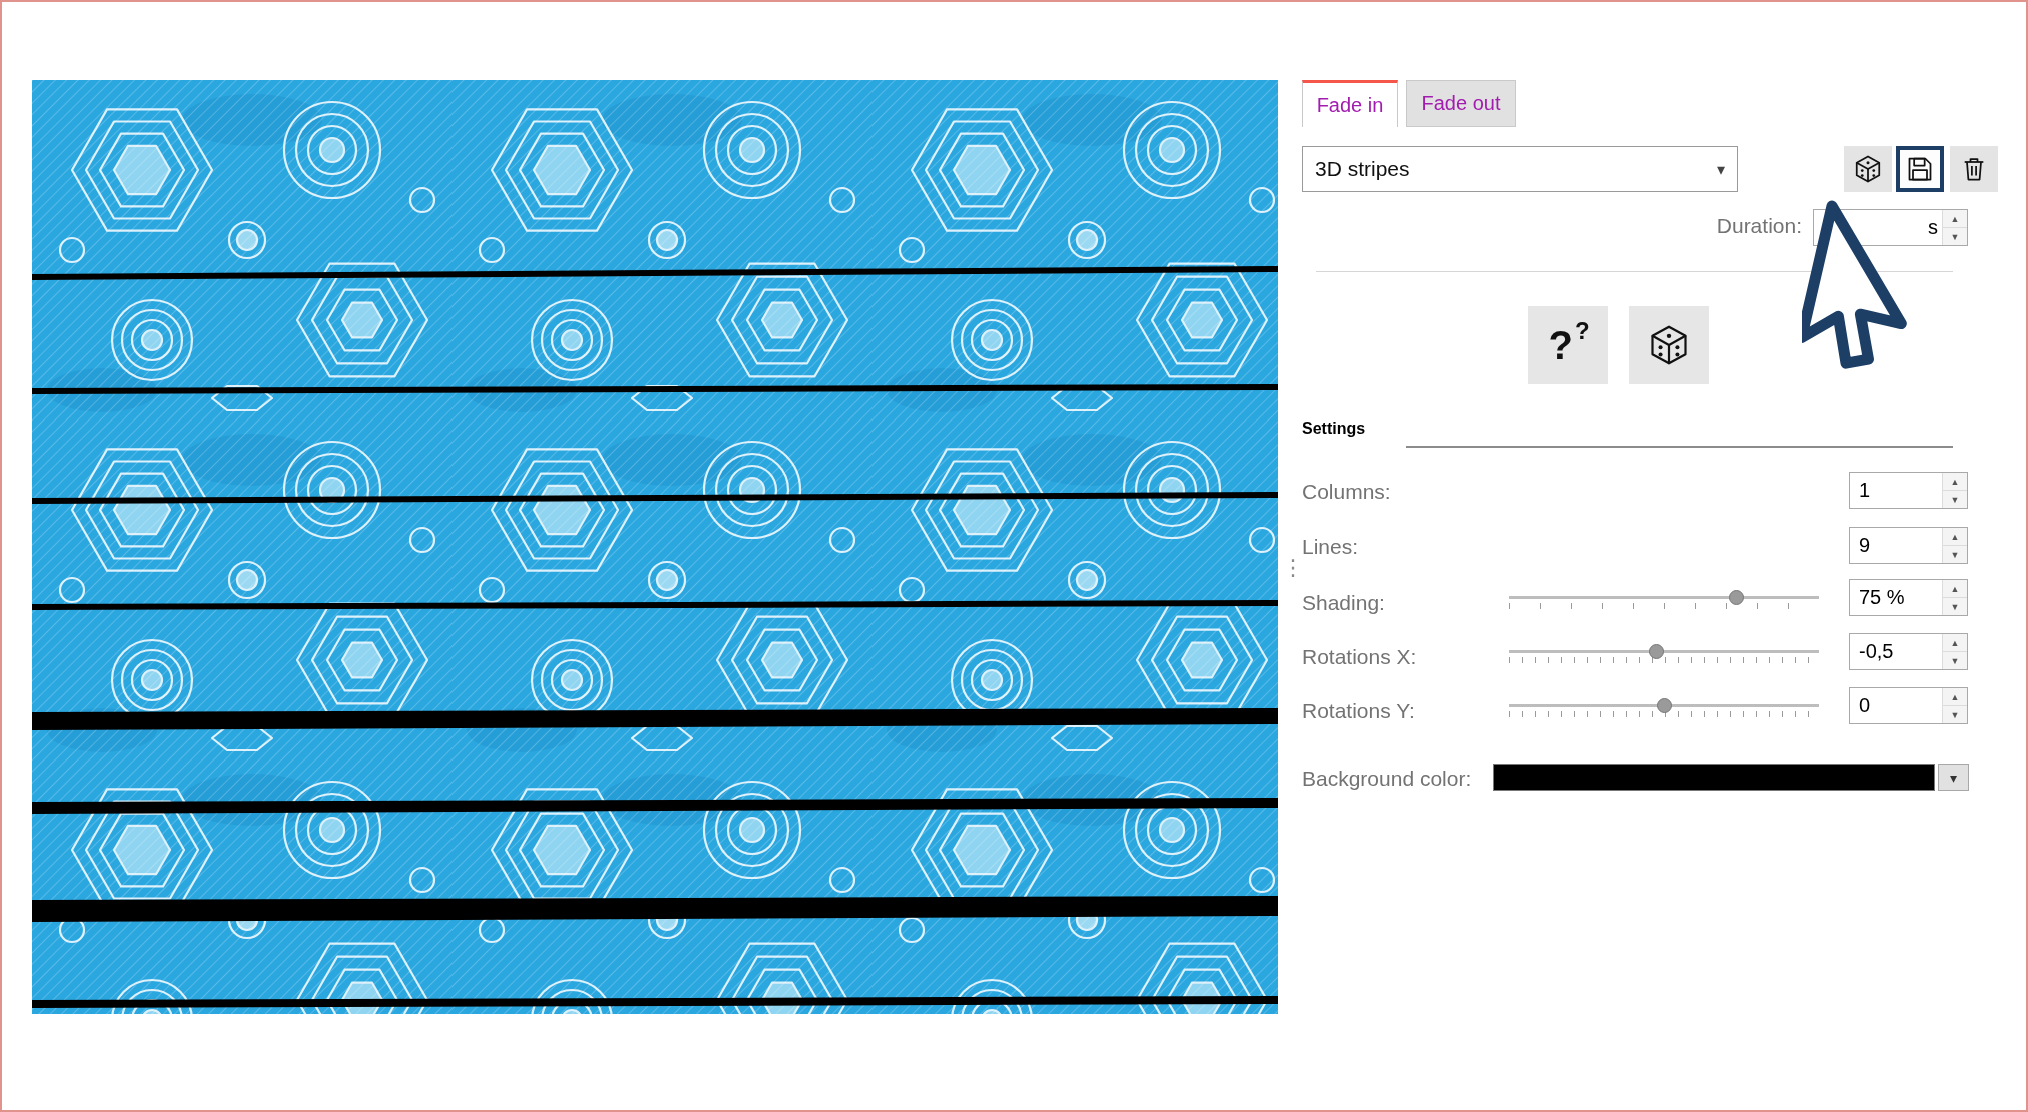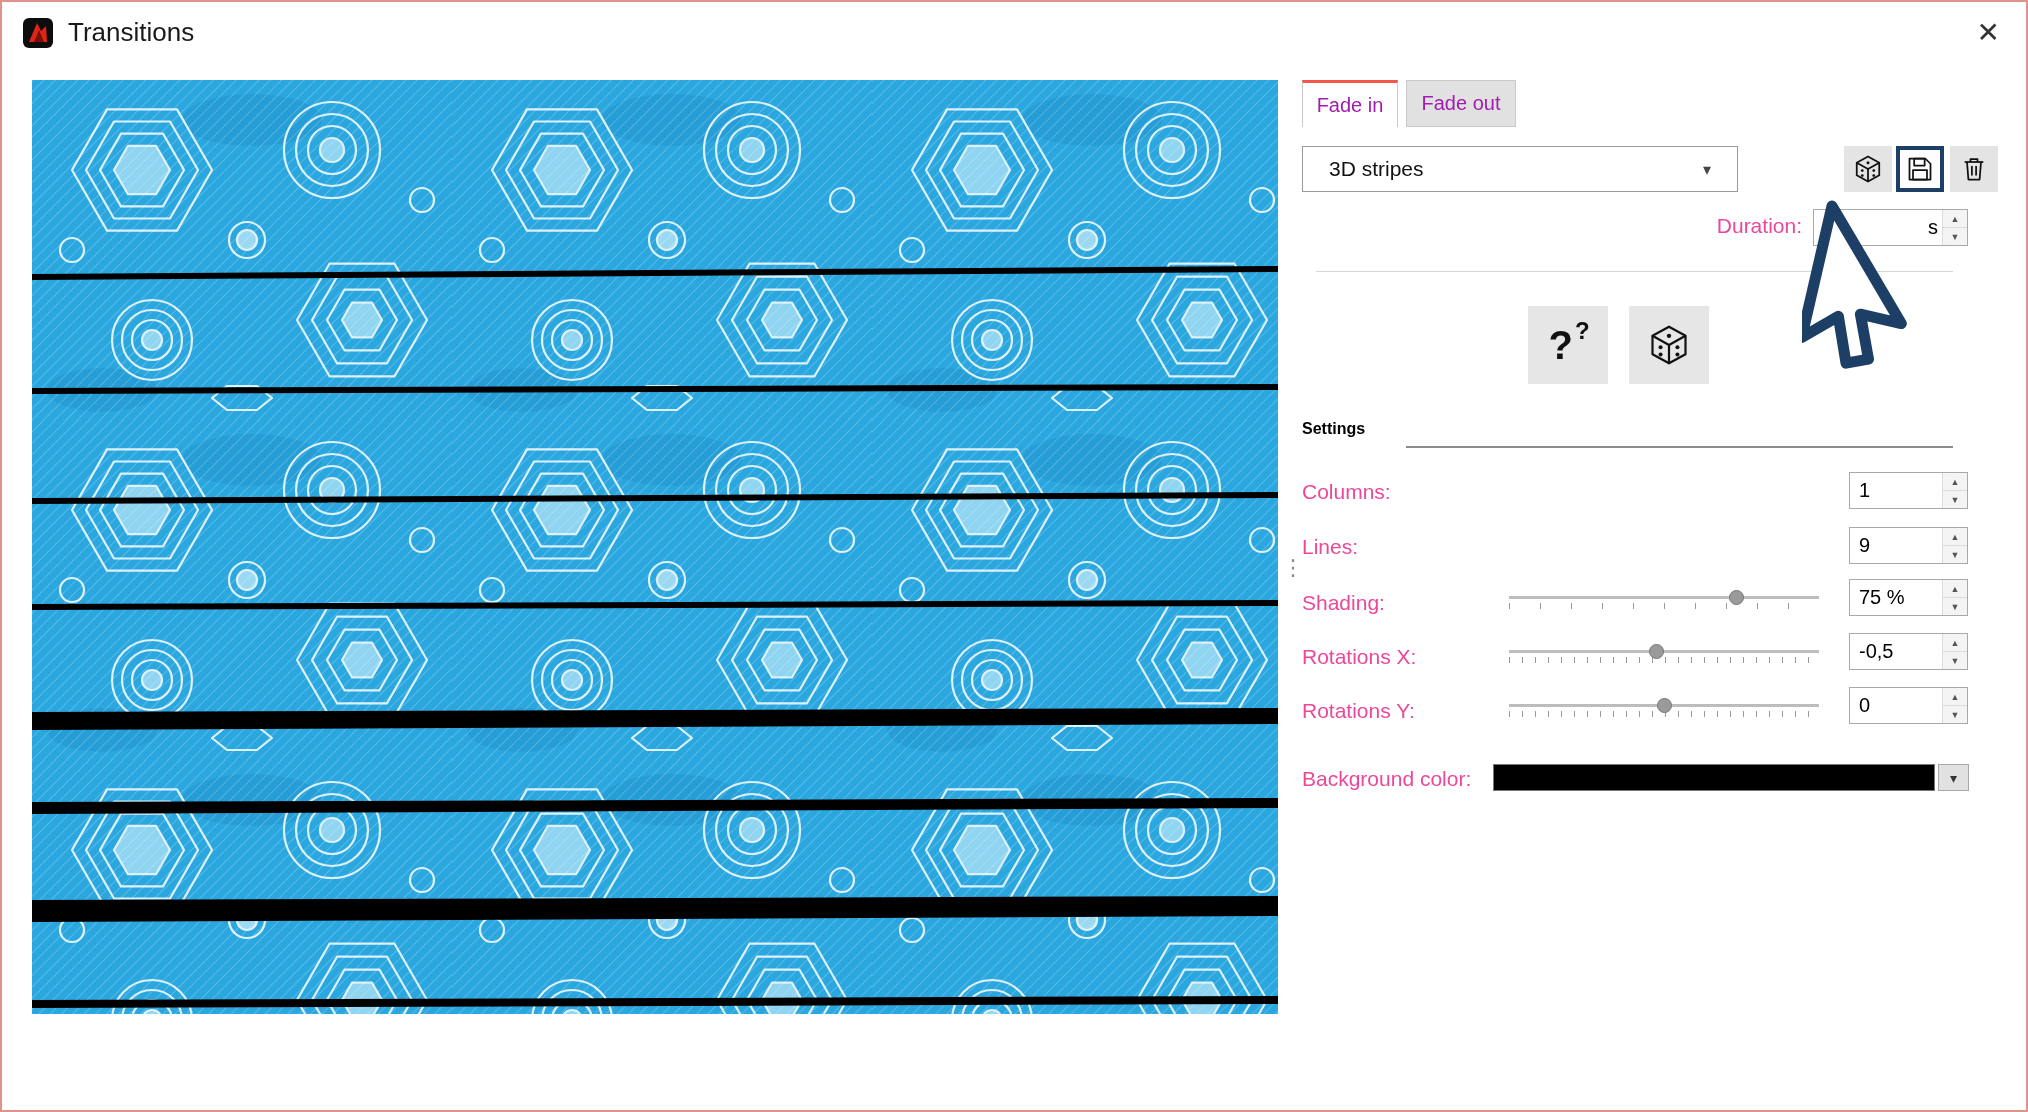--- a/index.html
+++ b/index.html
@@ -15,28 +15,28 @@
   .close { position:absolute; right:26px; top:12px; font-size:28px; color:#333; cursor:pointer; line-height:38px; }
 
   .preview { position:absolute; left:30px; top:78px; width:1246px; height:934px; background:#fff; }
   .splitter { position:absolute; left:1280px; top:560px; font-size:22px; color:#8a8a8a; letter-spacing:0; line-height:12px; }
 
   .tab { position:absolute; top:78px; height:47px; background:#e1e1e1; border:1px solid #c9c9c9;
          font-size:20px; color:#a21caf; display:flex; align-items:center; justify-content:center; cursor:pointer; }
   .tab.active { background:#fff; border-bottom:none; border-top:3px solid #f4564a; }
 
   .dropdown { position:absolute; left:1300px; top:144px; width:436px; height:46px; background:#fff;
-              border:1px solid #9a9a9a; display:flex; align-items:center; padding:0 26px; font-size:21px; color:#111; cursor:pointer; }
+              border:1px solid #9a9a9a; display:flex; align-items:center; padding:0 12px; font-size:21px; color:#111; cursor:pointer; }
   .dropdown .caret { margin-left:auto; font-size:16px; color:#444; }
 
   .iconbtn { position:absolute; top:144px; width:48px; height:46px; background:#e4e4e4;
              display:flex; align-items:center; justify-content:center; cursor:pointer; border:1px solid #e4e4e4; }
   .iconbtn.hl { background:#fdfdfd; border:4px solid #1d3f66; }
 
-  .rowlabel { position:absolute; font-size:21px; color:#ec4899; }
+  .rowlabel { position:absolute; font-size:21px; color:#737373; }
   .spin { position:absolute; width:119px; height:37px; background:#fff; border:1px solid #a9a9a9; display:flex; align-items:center; }
   .spin-val { flex:1; padding-left:9px; font-size:20px; color:#000; }
   .spin-unit { font-size:20px; color:#000; padding-right:4px; }
   .spin-arrows { width:25px; height:100%; display:flex; flex-direction:column; border-left:1px solid #dcdcdc; }
   .spin-btn { flex:1; display:flex; align-items:center; justify-content:center; font-size:9px; color:#555; cursor:pointer; background:#f4f4f4; }
   .spin-btn:first-child { border-bottom:1px solid #dcdcdc; }
 
   .divider { position:absolute; height:1px; background:#d6d6d6; }
 
   .bigbtn { position:absolute; top:304px; width:80px; height:78px; background:#e6e6e6; display:flex;
@@ -63,29 +63,20 @@
   .btn { position:absolute; top:1034px; height:47px; background:#e1e1e1; border:1px solid #b4b4b4;
          font-size:21px; color:#000; display:flex; align-items:center; justify-content:center; cursor:pointer; }
 
   .cursor-wrap { position:absolute; left:1800px; top:196px; width:140px; height:200px; pointer-events:none; z-index:20; }
 </style>
 </head>
 <body>
 
 <div class="win">
 
-  <div class="titlebar">
-    <svg class="logo" viewBox="0 0 32 32">
-      <rect x="1" y="1" width="30" height="30" rx="6" fill="#0d0d0d"></rect>
-      <path d="M7 25 L15 6 L19 14 L24 9 L25 25 Z" fill="#e02418"></path>
-      <path d="M12 25 L17 13 L22 25 Z" fill="#7a0f0a"></path>
-    </svg>
-    <div class="title">Transitions</div>
-    <div class="close">✕</div>
-  </div>
 
   <div class="preview">
     <svg width="1246" height="934" viewBox="0 0 1246 934">
       <defs>
         <pattern id="hatch" patternUnits="userSpaceOnUse" width="8" height="8" patternTransform="rotate(45)">
           <line x1="0" y1="0" x2="0" y2="8" stroke="rgba(255,255,255,0.30)" stroke-width="1.4"></line>
         </pattern>
         <pattern id="topo" patternUnits="userSpaceOnUse" width="420" height="340">
           <rect width="420" height="340" fill="#2ba7e0"></rect>
           <ellipse cx="220" cy="40" rx="70" ry="26" fill="#2095cd" opacity="0.55"></ellipse>

